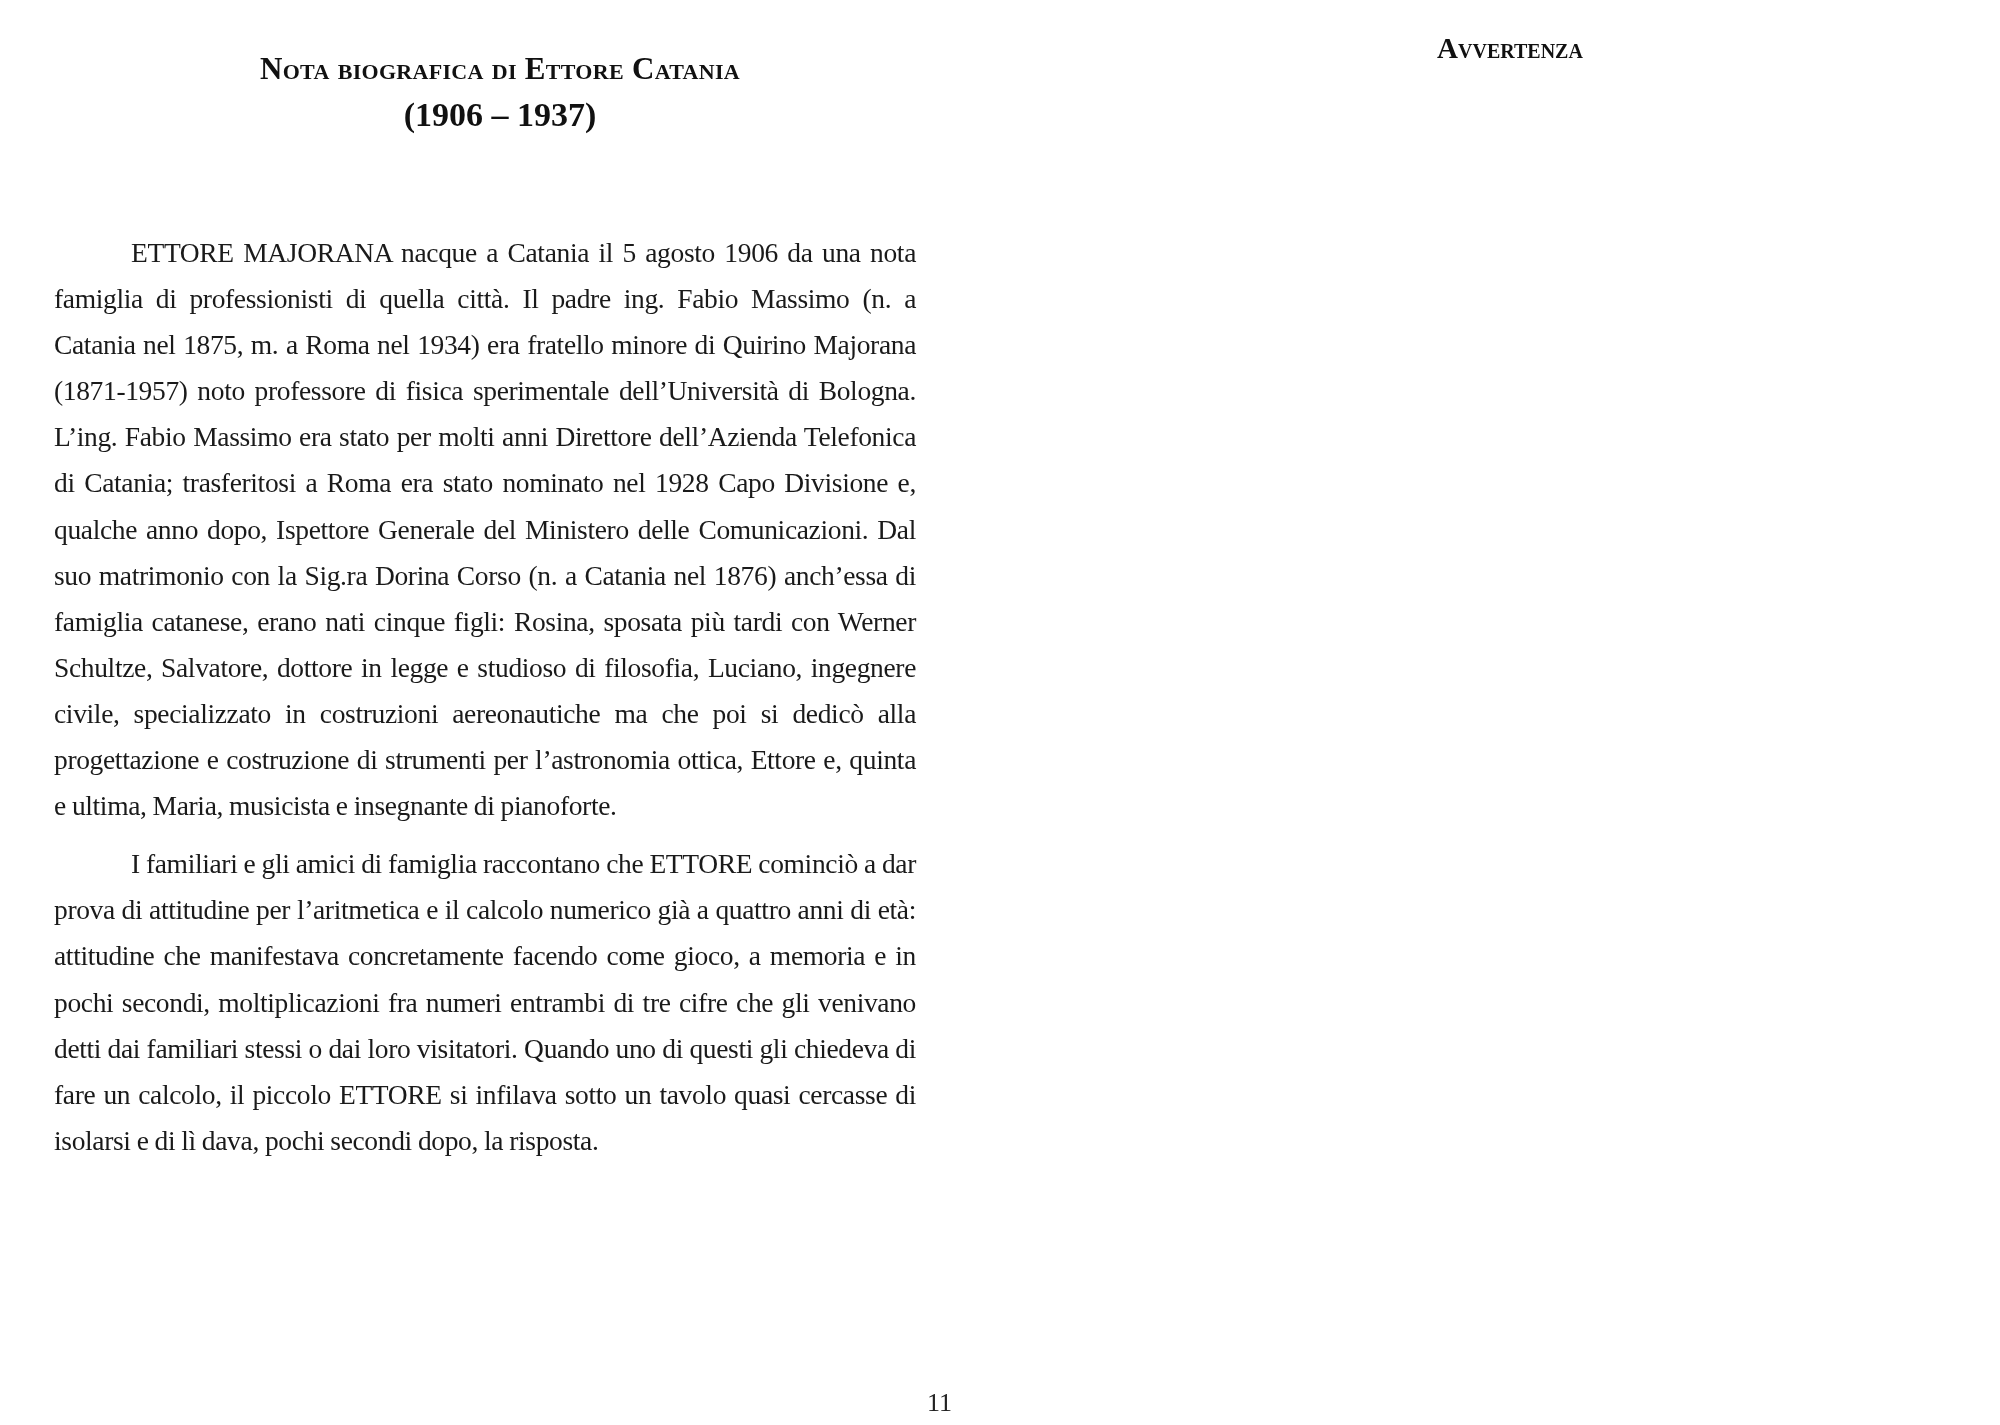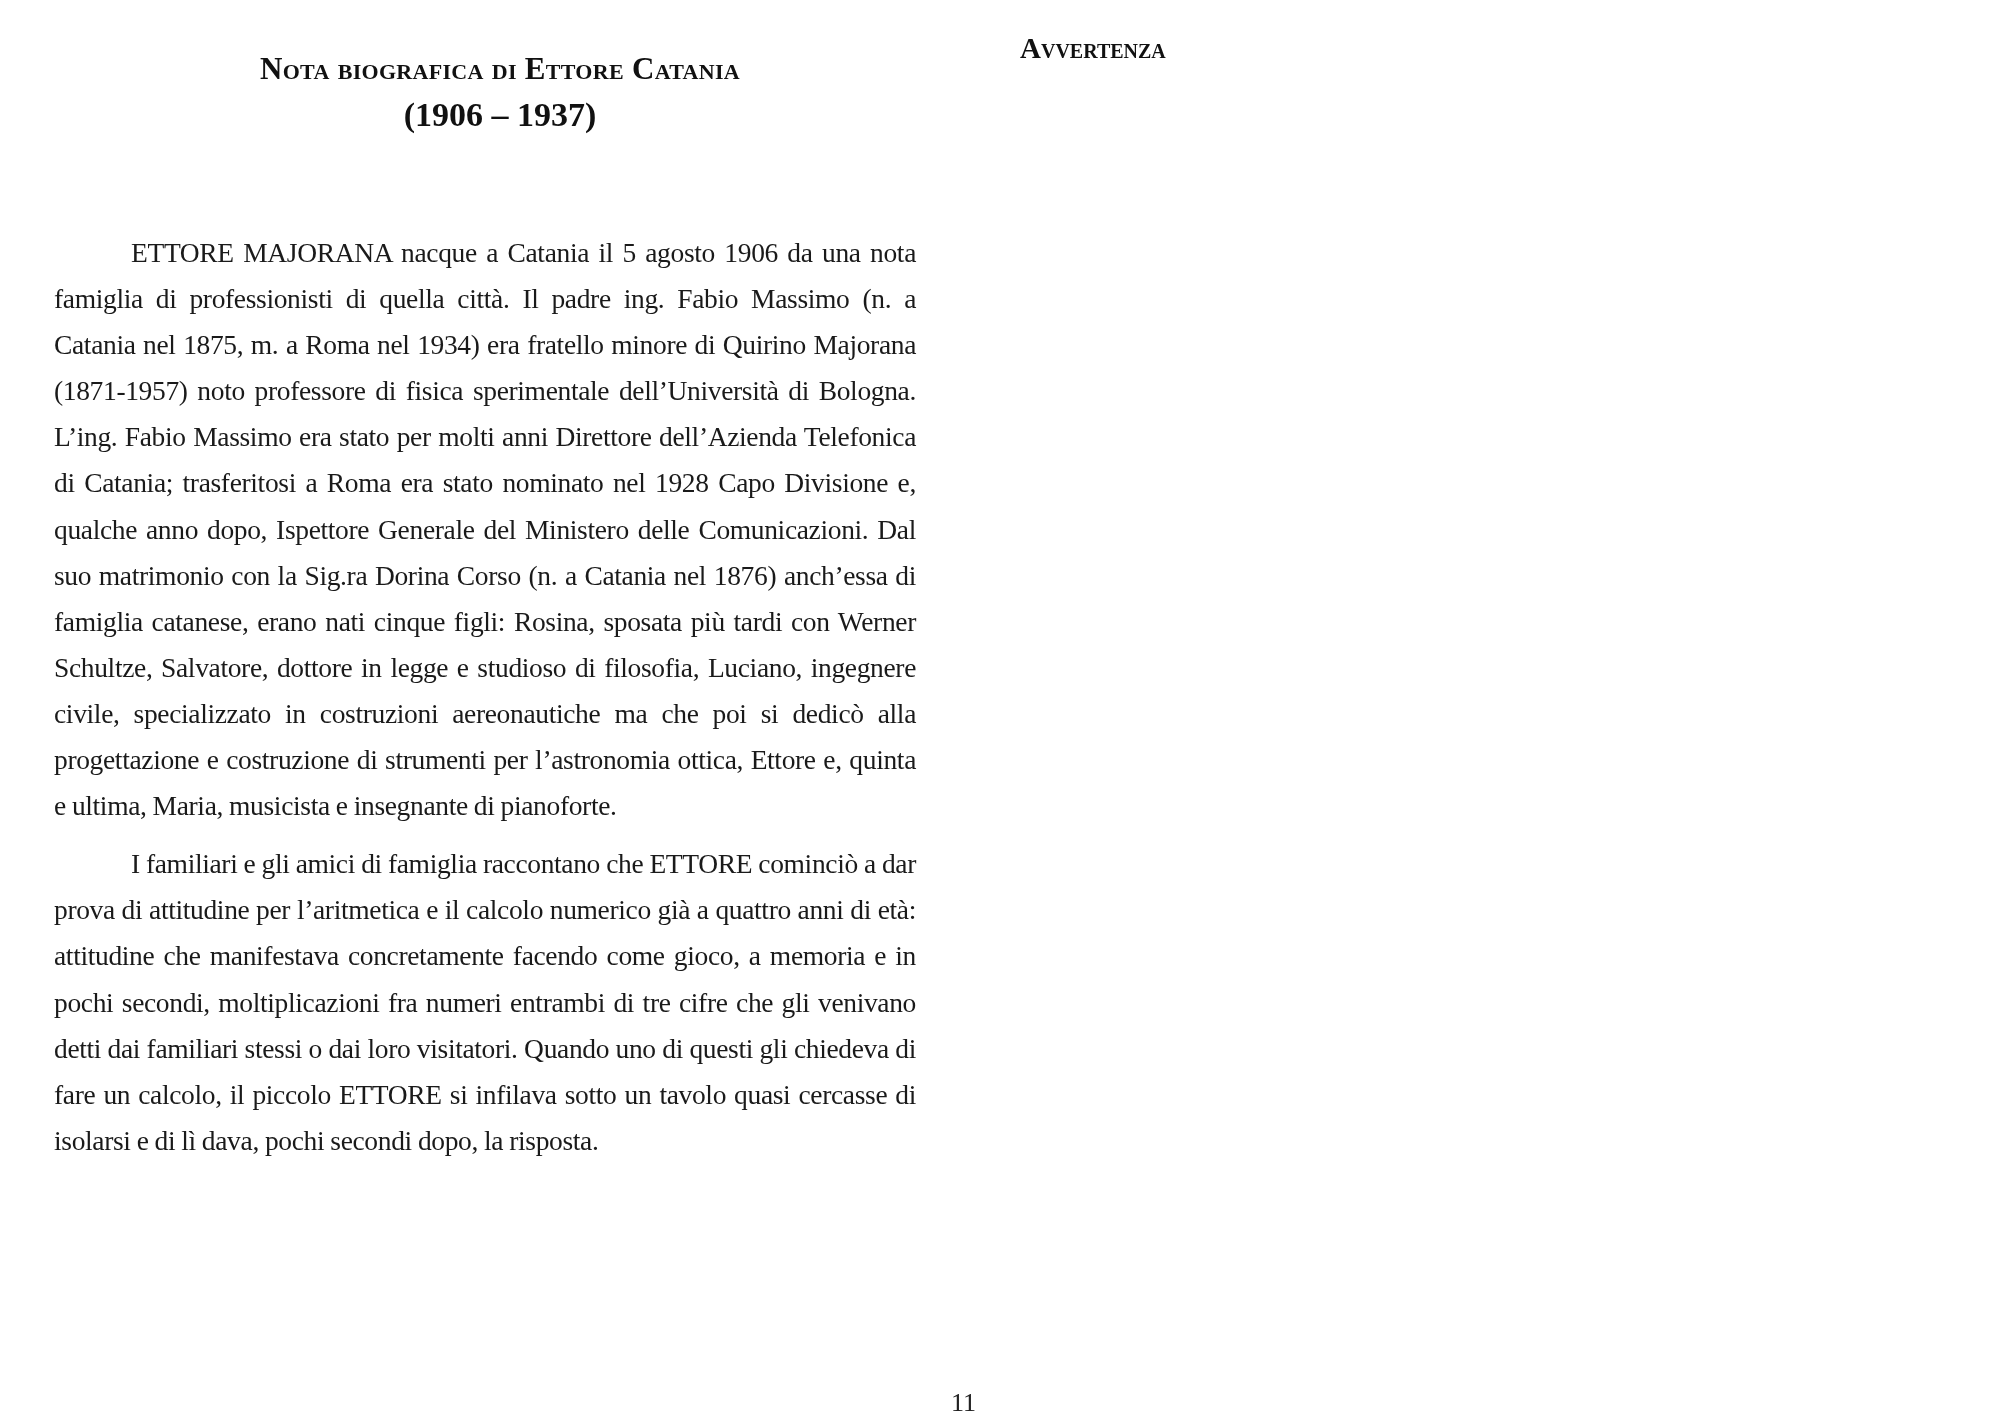--- a/index.html
+++ b/index.html
@@ -46,20 +46,21 @@
       display: block;
       font-variant: normal;
       font-size: 34px;
       letter-spacing: 0;
     }
     .title-right {
       position: absolute;
       left: 0;
       width: 1000px;
       top: 28px;
+      text-align: center;
       font-weight: bold;
       font-size: 29px;
       line-height: 40px;
       font-variant: small-caps;
       margin: 0;
       color: #111;
       padding-left: 20px;
       box-sizing: border-box;
     }
     .body-text {
@@ -80,21 +81,21 @@
       text-indent: 77px;
     }
     .page-number {
       position: absolute;
       top: 1388px;
       font-size: 26px;
       line-height: 30px;
       color: #222;
     }
     .page-number-left {
-      left: 928px;
+      left: 904px;
       width: 48px;
       text-align: right;
     }
   </style>
 </head>
 <body>
 
 <div class="page page-left">
   <h1 class="title-left">
     <span>Nota biografica di Ettore Catania</span>

